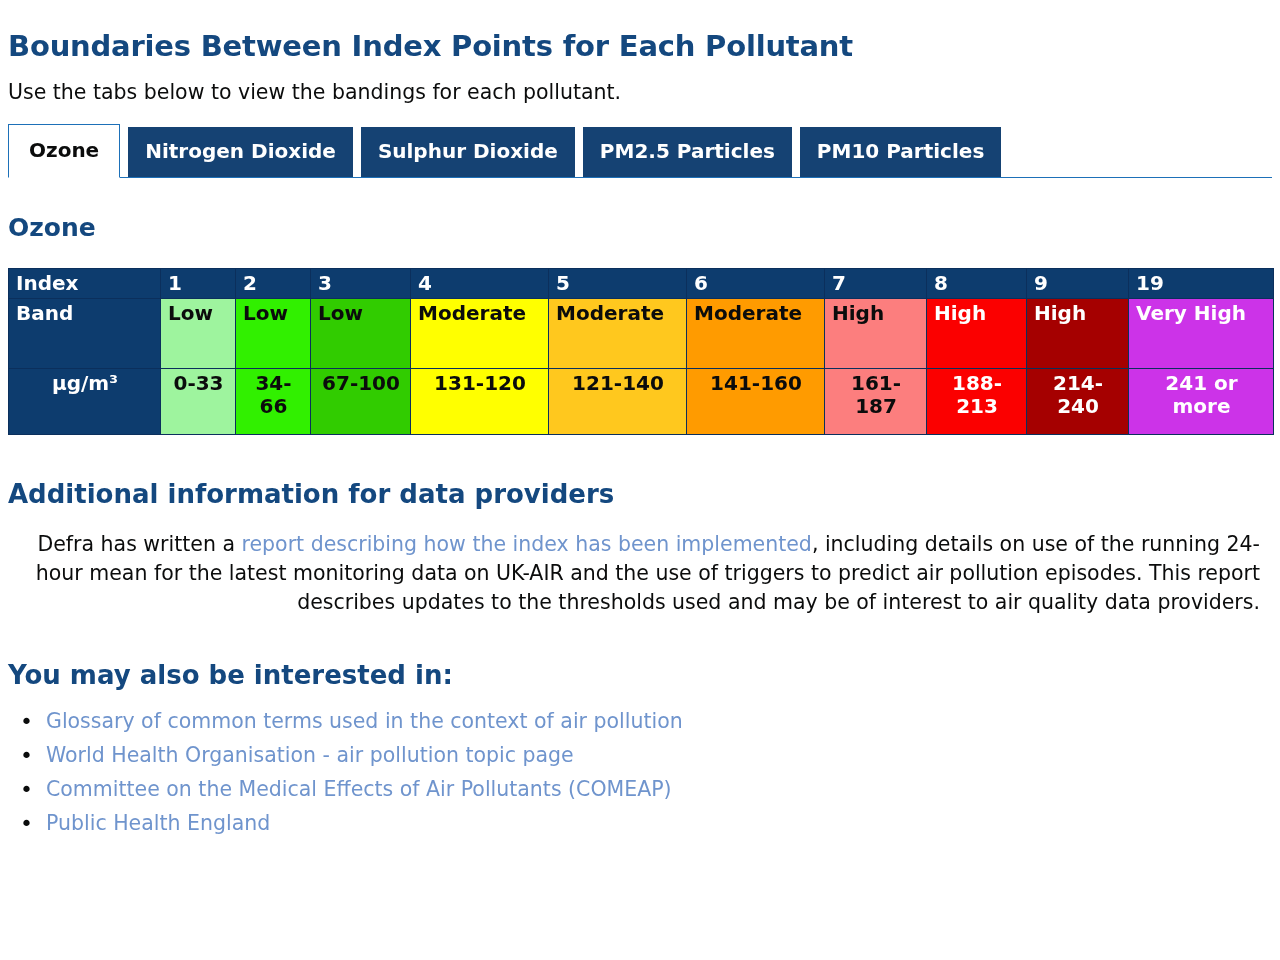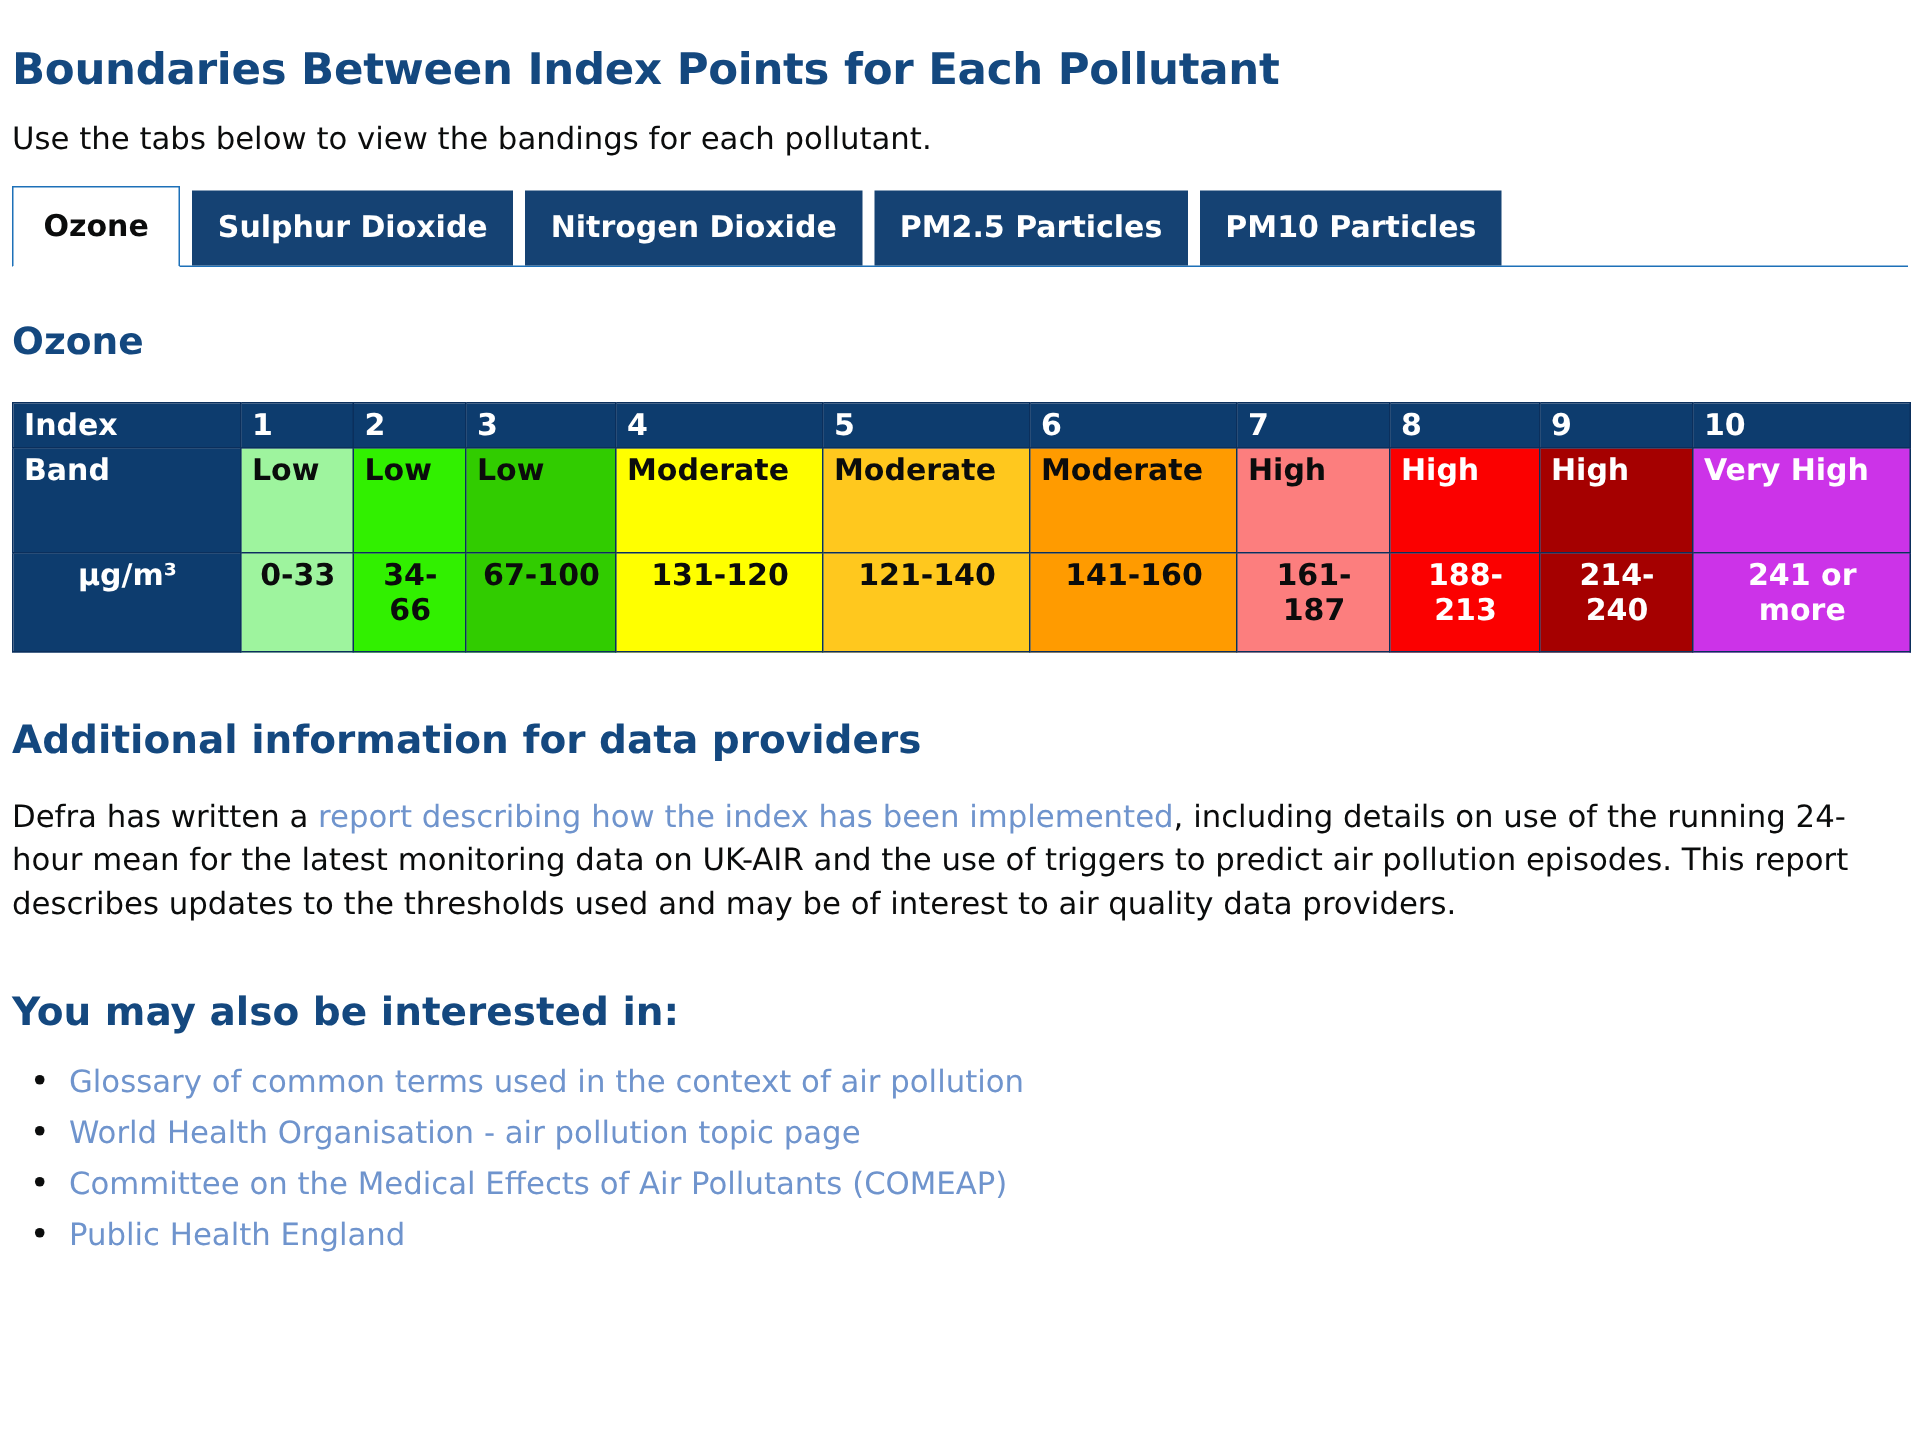--- a/index.html
+++ b/index.html
@@ -155,20 +155,21 @@
     font-weight: bold;
     margin: 0;
     padding: 45px 0 0 0;
     line-height: 1.1;
   }
   p.body-text {
     font-size: 20.5px;
     line-height: 1.42;
     margin: 21px 0 0 0;
     max-width: 1252px;
+    text-align: right;
   }
   a.inline-link, .list-link {
     color: #6f94cd;
     text-decoration: none;
   }
   h2.interested-head {
     color: #14487f;
     font-size: 26px;
     font-weight: bold;
     margin: 0;
@@ -200,22 +201,22 @@
 
 <div class="page">
 
   <h1 class="page-title">Boundaries Between Index Points for Each Pollutant</h1>
 
   <p class="intro">Use the tabs below to view the bandings for each pollutant.</p>
 
   <div class="tabs-wrap">
     <div class="tabs" id="tabs-container">
         <div class="tab selected">Ozone</div>
+        <div class="tab">Nitrogen Dioxide</div>
         <div class="tab">Sulphur Dioxide</div>
-        <div class="tab">Nitrogen Dioxide</div>
         <div class="tab">PM2.5 Particles</div>
         <div class="tab">PM10 Particles</div>
       </div>
     <div class="tabs-underline"></div>
   </div>
 
   <h2 class="section-title">Ozone</h2>
 
   <div class="table-wrap">
     <table class="index-table">
@@ -237,21 +238,21 @@
           <td class="hdr-cell rowlabel">Index</td>
         <td class="hdr-cell">1</td>
             <td class="hdr-cell">2</td>
             <td class="hdr-cell">3</td>
             <td class="hdr-cell">4</td>
             <td class="hdr-cell">5</td>
             <td class="hdr-cell">6</td>
             <td class="hdr-cell">7</td>
             <td class="hdr-cell">8</td>
             <td class="hdr-cell">9</td>
-            <td class="hdr-cell">10</td>
+            <td class="hdr-cell">19</td>
           </tr>
         <tr class="band-row">
           <td class="rowlabel">Band</td>
         <td class="c1">Low</td>
             <td class="c2">Low</td>
             <td class="c3">Low</td>
             <td class="c4">Moderate</td>
             <td class="c5">Moderate</td>
             <td class="c6">Moderate</td>
             <td class="c7">High</td>

